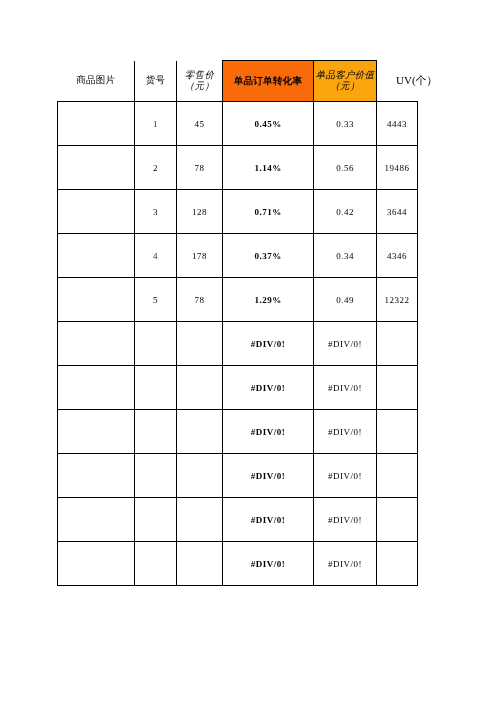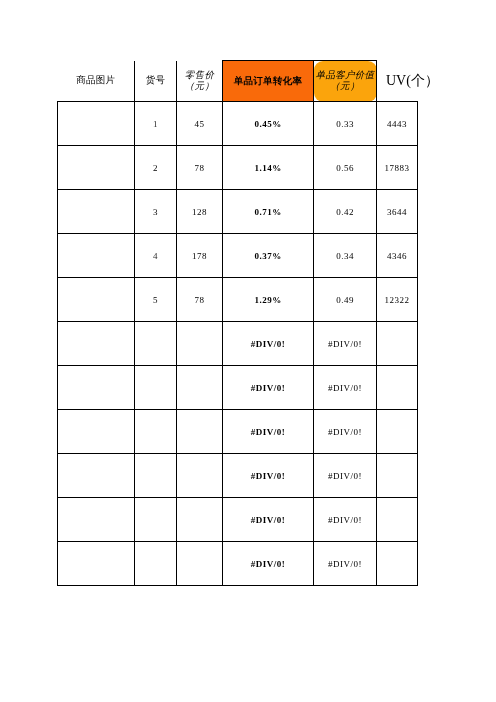--- a/index.html
+++ b/index.html
@@ -62,38 +62,37 @@
     border-right: none;
   }
   tr.head td.hdr-plain.sep {
     border-right: 1px solid #000000;
   }
   tr.head td.hdr-uv {
     border-top: none;
     border-right: none;
     border-bottom: none;
     text-align: left;
-    padding-left: 9px;
-    font-size: 14px;
+    padding-left: 19px;
+    font-size: 11px;
   }
   td.col-conv {
     background: #FB5B02;
     border-color: #000000;
     font-weight: bold;
   }
   td.col-value {
     background: #FCA30C;
     border-color: #000000;
   }
   tr.head td.col-conv {
     background: #F96A0A;
   }
   tr.head td.col-value {
     background: #FBA40C;
-    border-radius: 9px;
   }
   .cellv {
     display: block;
     width: 100%;
     text-align: center;
     letter-spacing: 0.5px;
   }
   .hdrtext {
     display: block;
     width: 100%;
@@ -173,21 +172,21 @@
         <td>
             <span class="cellv">78</span>
           </td>
         <td class="col-conv">
             <span class="cellv">1.14%</span>
           </td>
         <td class="col-value">
             <span class="cellv">0.56</span>
           </td>
         <td class="col-uv">
-            <span class="cellv">17883</span>
+            <span class="cellv">19486</span>
           </td>
       </tr>
 
       <tr class="body">
         <td>
             <span class="cellv"></span>
           </td>
         <td>
             <span class="cellv">3</span>
           </td>

